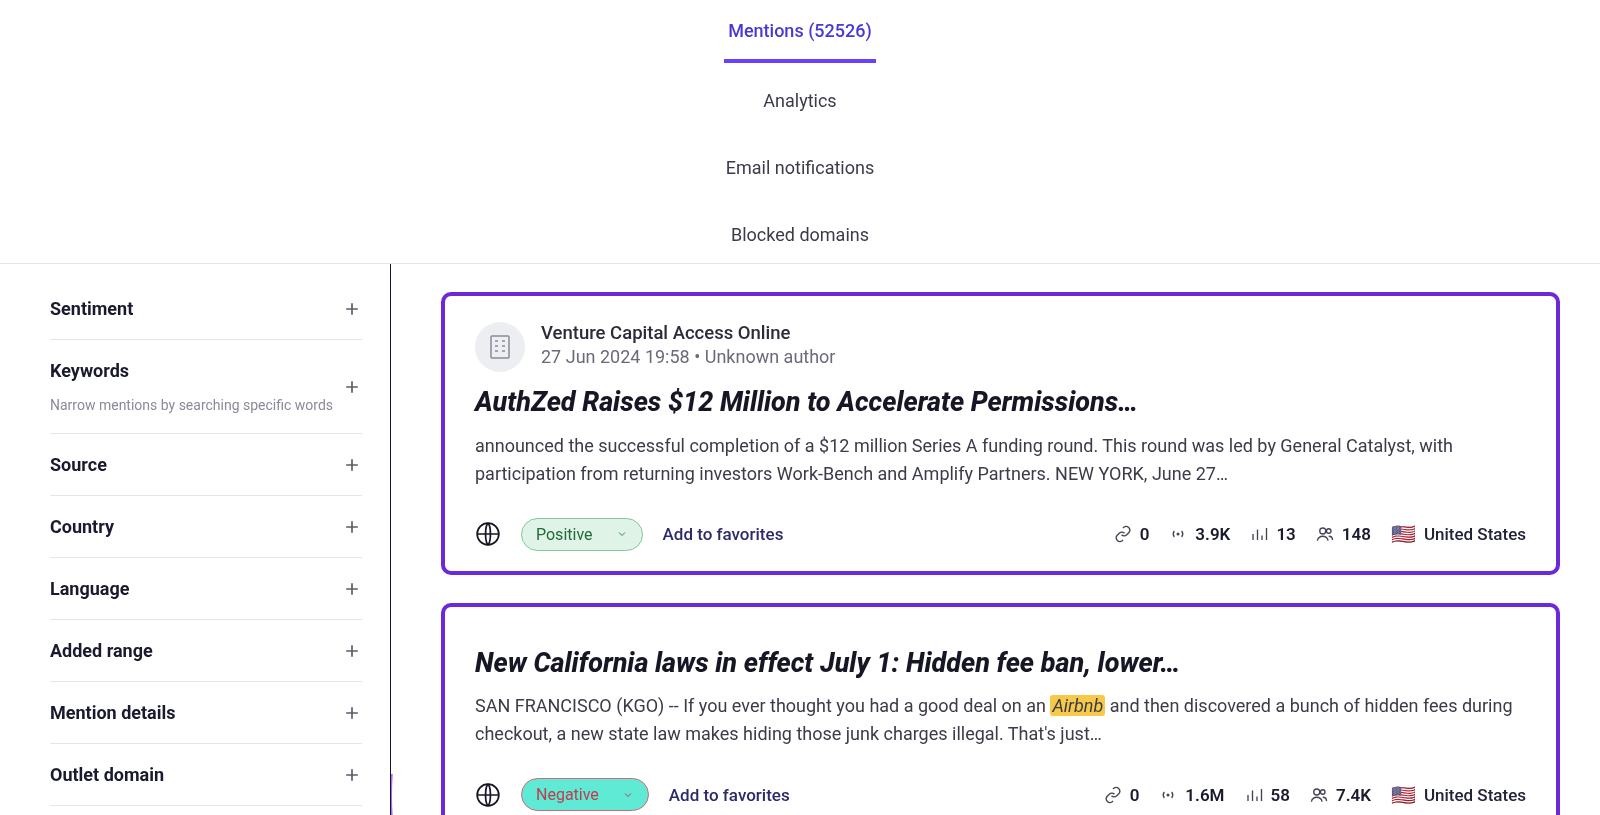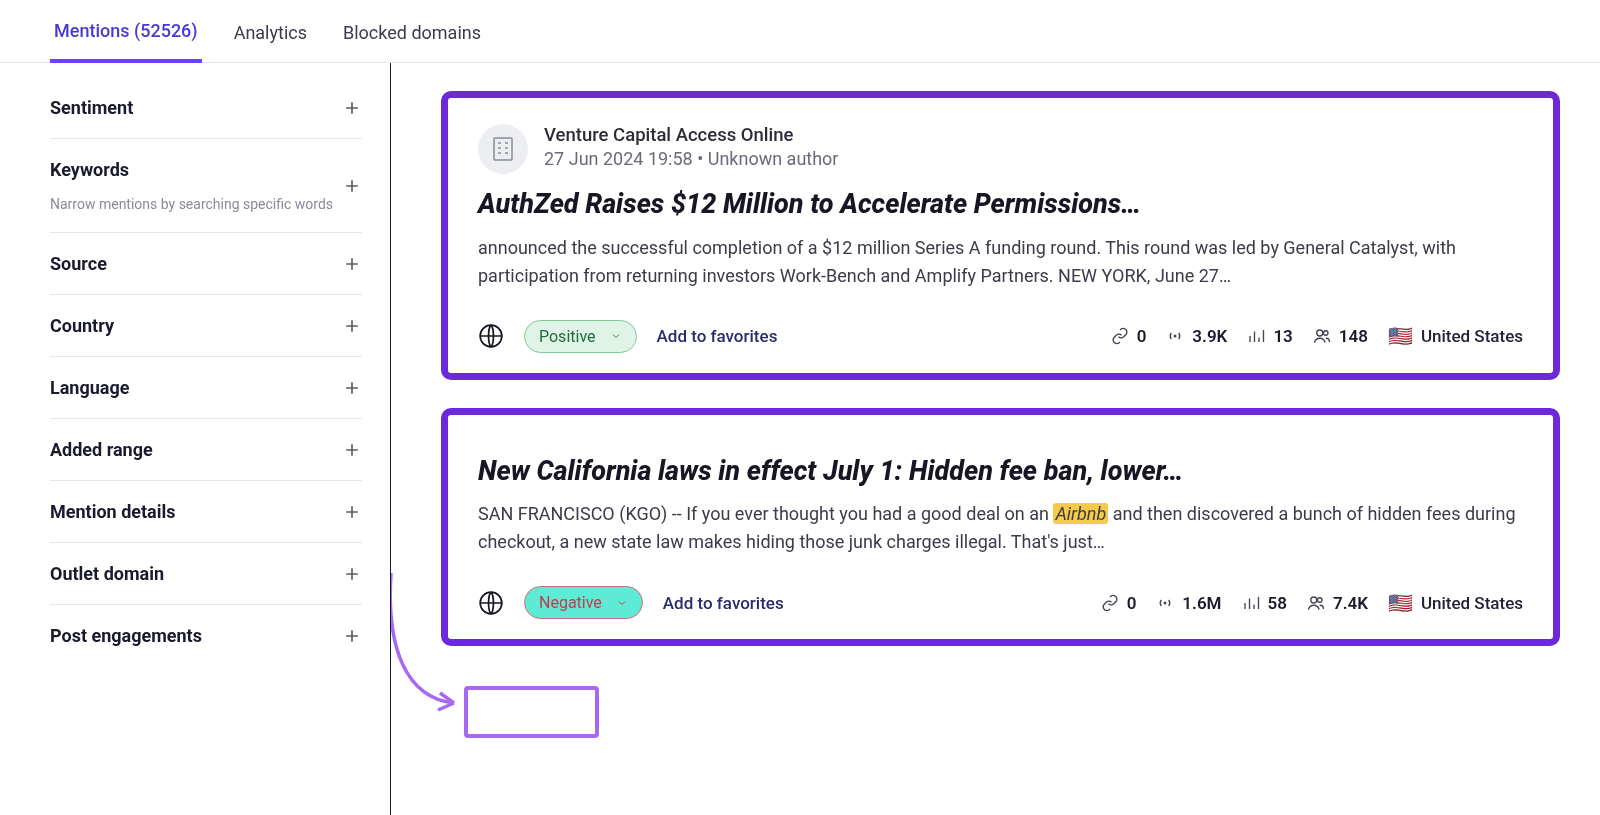--- a/index.html
+++ b/index.html
@@ -13,20 +13,21 @@
   }
 
   
   .tabs {
     display: flex;
     align-items: center;
     gap: 28px;
     padding: 20px 50px 0 50px;
     border-bottom: 1px solid #e5e5ec;
     font-size: 18px;
+    flex-direction: column;
   }
   .tab {
     padding: 0 4px 18px 4px;
     color: #3b3b4a;
     cursor: pointer;
   }
   .tab.active {
     color: #4a38d4;
     border-bottom: 4px solid #6a3fff;
     font-weight: 500;
@@ -86,21 +87,21 @@
   .content {
     flex: 1;
     padding: 28px 40px 0 50px;
     display: flex;
     flex-direction: column;
     gap: 28px;
     overflow-y: hidden;
     position: relative;
   }
   .card {
-    border: 7px solid #6d28d9;
+    border: 4px solid #6d28d9;
     border-radius: 10px;
     padding: 26px 30px 20px 30px;
     background: #fff;
   }
   .card-head {
     display: flex;
     gap: 16px;
     align-items: flex-start;
   }
   .avatar {
@@ -129,21 +130,21 @@
     align-items: center;
     justify-content: space-between;
     margin-top: 30px;
     font-size: 17px;
   }
   .foot-left, .foot-right {
     display: flex; align-items: center; gap: 20px;
   }
   .www-icon svg { width: 26px; height: 26px; display:block;}
   .sentiment-pill {
-    display: inline-flex; align-items: center; gap: 14px;
+    display: inline-flex; align-items: center; gap: 23px;
     padding: 6px 14px;
     border-radius: 999px;
     font-size: 16px;
     cursor: pointer;
     border: 1px solid;
   }
   .sentiment-pos { background: #dff3e7; border-color: #7fc99a; color: #216a3a; }
   .sentiment-neg { background: #5eead4; border-color: #d36a78; color: #c23b50; }
   .sentiment-pill svg { width: 12px; height: 12px; stroke-width: 2; fill: none; }
   .sentiment-pos svg { stroke: #2f8a4e; }
@@ -165,20 +166,21 @@
     position: absolute;
     pointer-events: none;
   }
 </style>
 </head>
 <body>
 
 <div class="tabs">
   <div class="tab active">Mentions (52526)</div>
   <div class="tab">Analytics</div>
+  <div class="tab">Email notifications</div>
   <div class="tab">Blocked domains</div>
 </div>
 
 <div class="main">
 
   <div class="sidebar">
 
     <div class="filter">
       <div class="filter-title">Sentiment</div>
       <svg class="plus-icon" viewBox="0 0 24 24">

